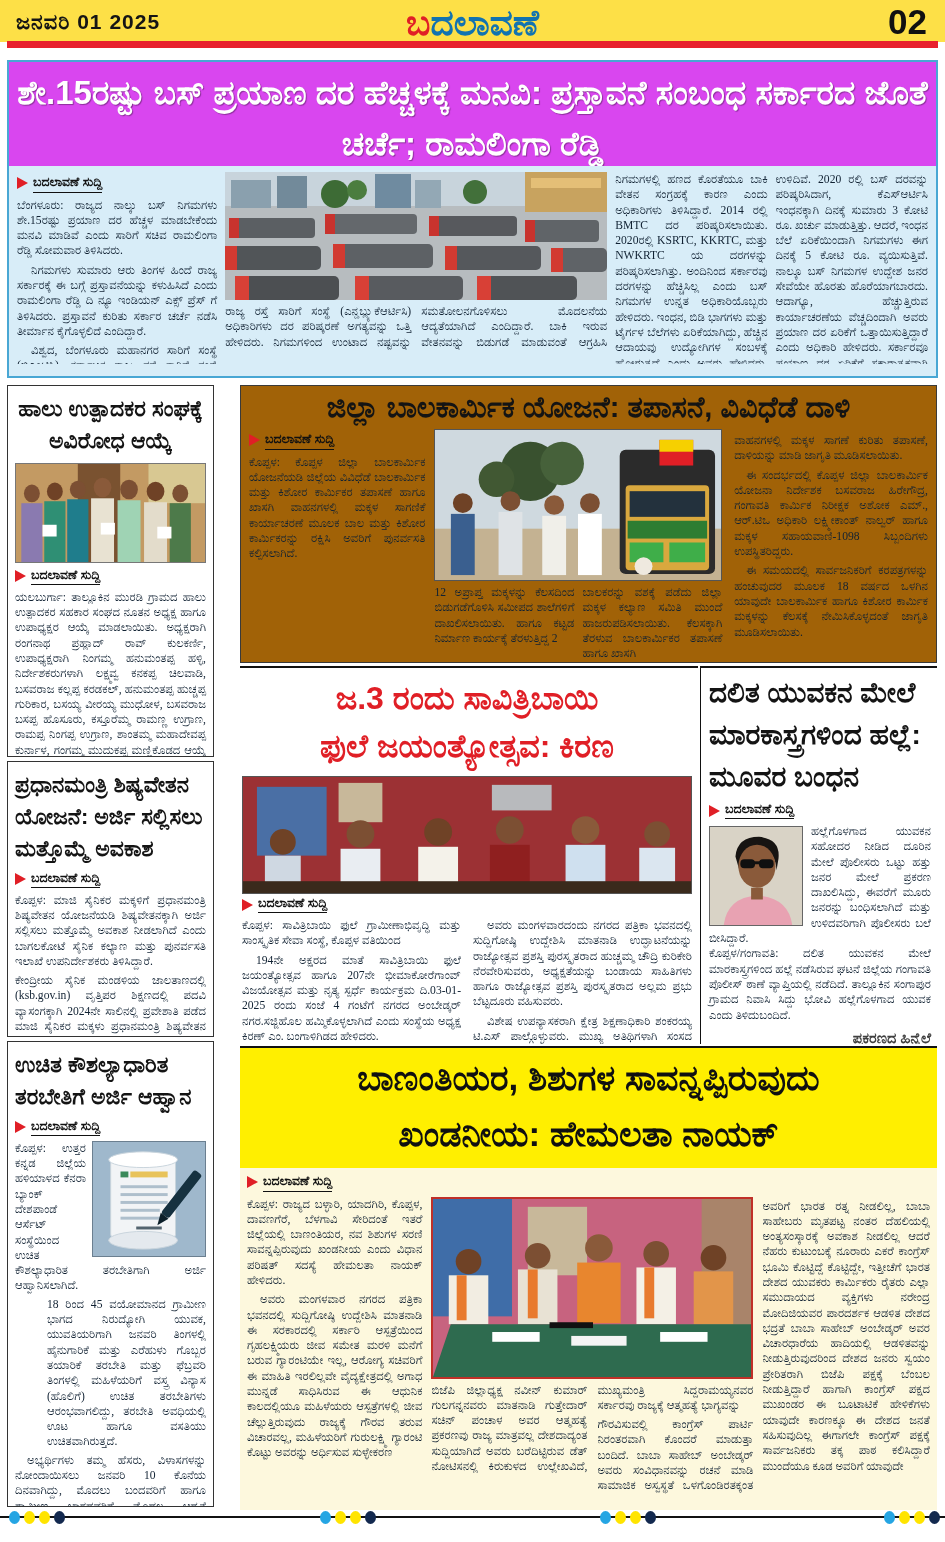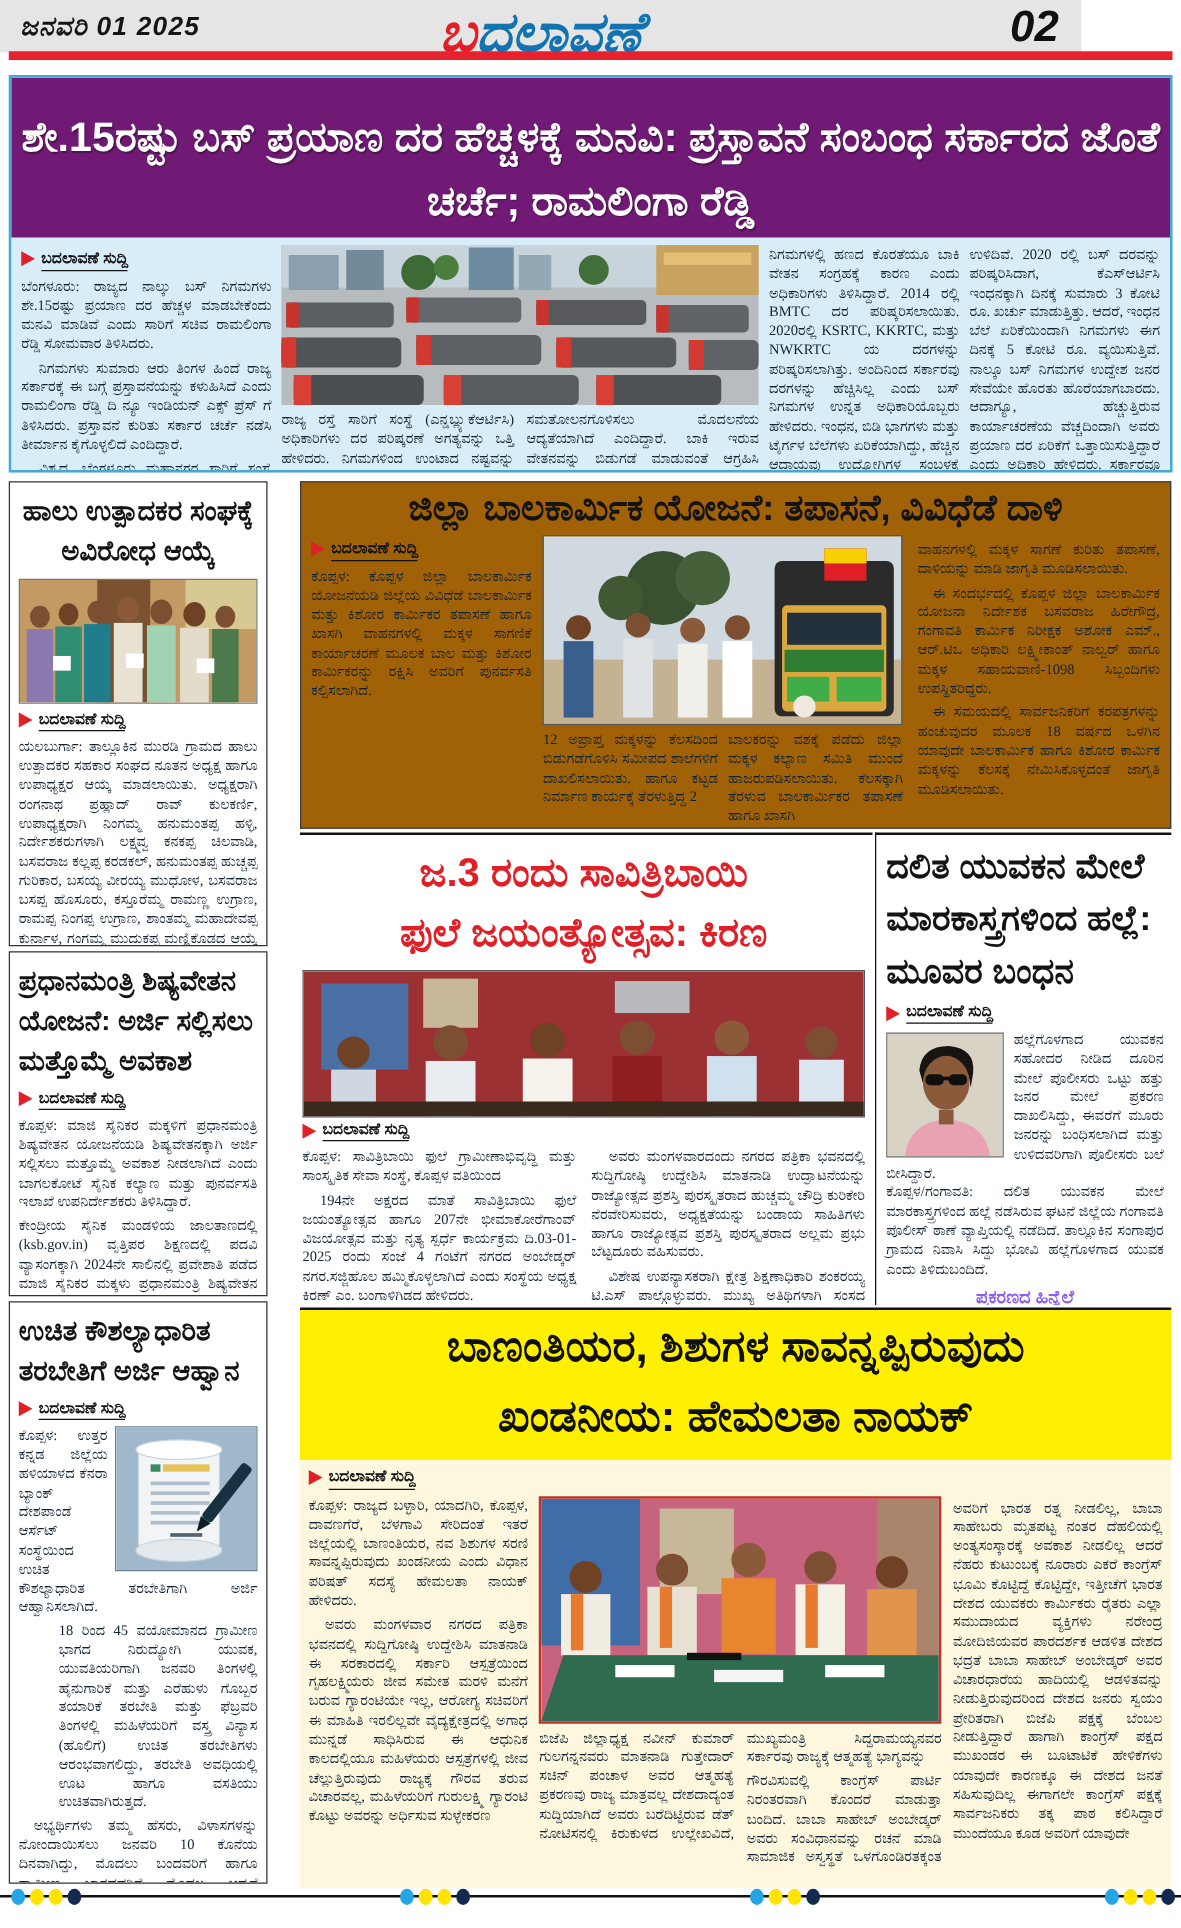--- a/index.html
+++ b/index.html
@@ -1,30 +1,30 @@
 <!DOCTYPE html>
 <html><head>
 <meta charset="utf-8">
 <style>
   * { margin:0; padding:0; box-sizing:border-box; }
   body { background:#ffffff; font-family:"Liberation Serif", serif; }
   .page { position:relative; width:945px; height:1542px; background:#ffffff; overflow:hidden; }
 
   
-  .header { position:absolute; top:0; left:0; width:865px; height:42px; background:#e5e5e5;font-style:italic; }
+  .header { position:absolute; top:0; left:0; width:945px; height:42px; background:#fde047; }
   .hdr-date { position:absolute; left:16px; top:10px; font-family:"Liberation Sans",sans-serif; font-weight:bold; font-size:21px; color:#151515; letter-spacing:1px; }
-  .masthead { position:absolute; left:0; right:0; top:2px; text-align:center; font-family:"Liberation Sans",sans-serif; font-weight:bold; font-size:44px; }
+  .masthead { position:absolute; left:0; right:0; top:2px; text-align:center; font-family:"Liberation Sans",sans-serif; font-weight:bold; font-size:36px; }
   .masthead .m-red { color:#e01f26; }
   .masthead .m-blue { color:#1273b0; }
   .hdr-page { position:absolute; right:18px; top:2px; font-family:"Liberation Sans",sans-serif; font-weight:bold; font-size:35px; color:#111; }
   .red-bar { position:absolute; top:41px; left:7px; width:931px; height:7px; background:#e8212e; }
 
   
   .lead { position:absolute; top:60px; left:7px; width:931px; height:318px; background:#d8edf8; border:2px solid #49a7d4; overflow:hidden; }
-  .lead-head { background:#701a75; color:#ffffff; font-family:"Liberation Sans",sans-serif; font-weight:bold; font-size:33px; line-height:1.55; text-align:center; padding:22px 8px 7px; height:128px; overflow:hidden; text-shadow:1px 1px 1px rgba(0,0,0,.35); }
+  .lead-head { background:#d946ef; color:#ffffff; font-family:"Liberation Sans",sans-serif; font-weight:bold; font-size:33px; line-height:1.55; text-align:center; padding:5px 8px 7px; height:104px; overflow:hidden; text-shadow:1px 1px 1px rgba(0,0,0,.35); }
   .lead-body { display:flex; gap:8px; padding:6px 8px; height:198px; overflow:hidden; }
   .lead-colA { width:205px; }
   .lead-mid { width:382px; }
   .lead-colC { width:156px; }
   .lead-colD { width:156px; }
   .bodytext { font-size:11.6px; line-height:1.32; color:#123; text-align:justify; }
   .lead p { margin-bottom:4px; text-indent:14px; }
   .lead p.nofirst { text-indent:0; }
   .mid-below { margin-top:4px; column-count:2; column-gap:10px; height:58px; overflow:hidden; }
 
@@ -60,21 +60,21 @@
   .phule-head { color:#e01f26; font-family:"Liberation Sans",sans-serif; font-weight:bold; font-size:32px; line-height:1.5; text-align:center; margin:2px 0 6px; }
   .phule-photo { width:450px; height:118px; border:1px solid #555; display:block; }
   .phule-body { column-count:2; column-gap:12px; margin-top:2px; height:158px; overflow:hidden; }
   .phule-body p { margin-bottom:4px; text-indent:14px; }
   .phule-body p.nofirst { text-indent:0; }
 
   
   .dalit { position:absolute; top:666px; left:700px; width:237px; height:378px; background:#fff; border-top:2px solid #111; border-left:1.5px solid #111; padding:4px 6px 0 8px; overflow:hidden; }
   .dalit-head { font-family:"Liberation Sans",sans-serif; font-weight:bold; font-size:28px; line-height:1.5; color:#141414; margin-bottom:4px; }
   .dalit-photo { float:left; width:94px; height:100px; border:1px solid #666; margin:2px 8px 2px 0; }
-  .dalit-sub { text-align:center; font-family:"Liberation Sans",sans-serif; font-weight:bold; font-size:14.5px; margin:7px 0 5px; color:#8b5cf6; }
+  .dalit-sub { text-align:right; font-family:"Liberation Sans",sans-serif; font-weight:bold; font-size:14.5px; margin:7px 0 5px; color:#404040; }
 
   
   .maternal { position:absolute; top:1046px; left:240px; width:697px; height:464px; border-top:2px solid #111; overflow:hidden; }
   .yellow-band { background:#ffef00; color:#101010; font-family:"Liberation Sans",sans-serif; font-weight:bold; font-size:35px; line-height:1.6; text-align:center; padding:2px 6px; height:120px; overflow:hidden; }
   .mat-content { background:#fdf8dd; height:344px; padding:3px 7px; overflow:hidden; }
   .mat-row { display:flex; gap:9px; }
   .mat-col1 { width:180px; }
   .mat-mid { width:322px; }
   .mat-col3 { width:172px; padding-top:2px; }
   .mat-photo { width:322px; height:182px; border:2px solid #c03028; display:block; }

